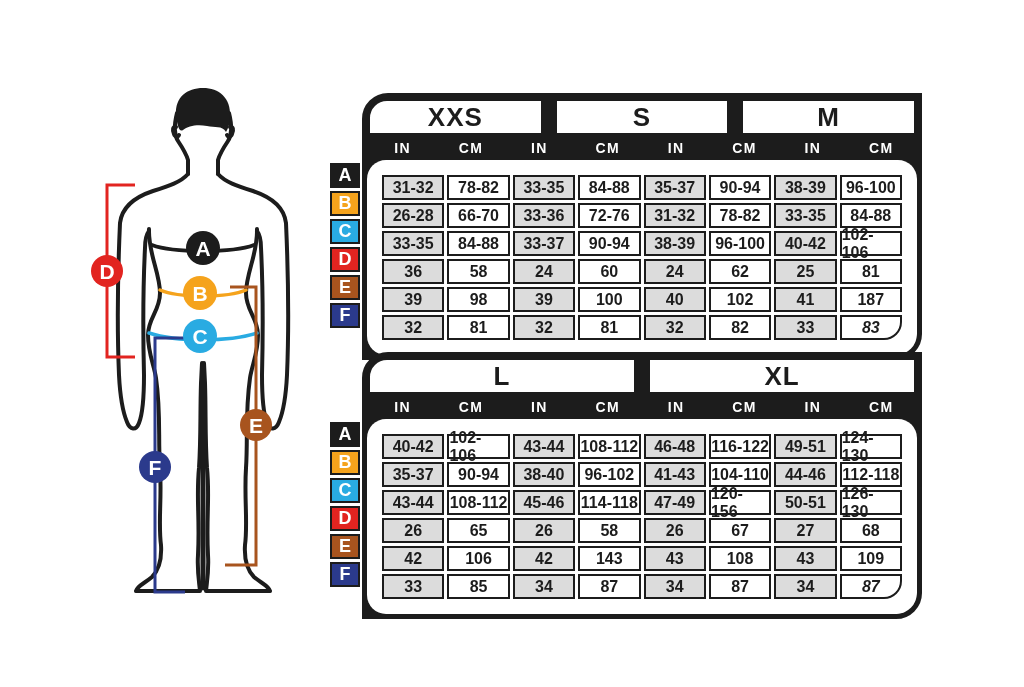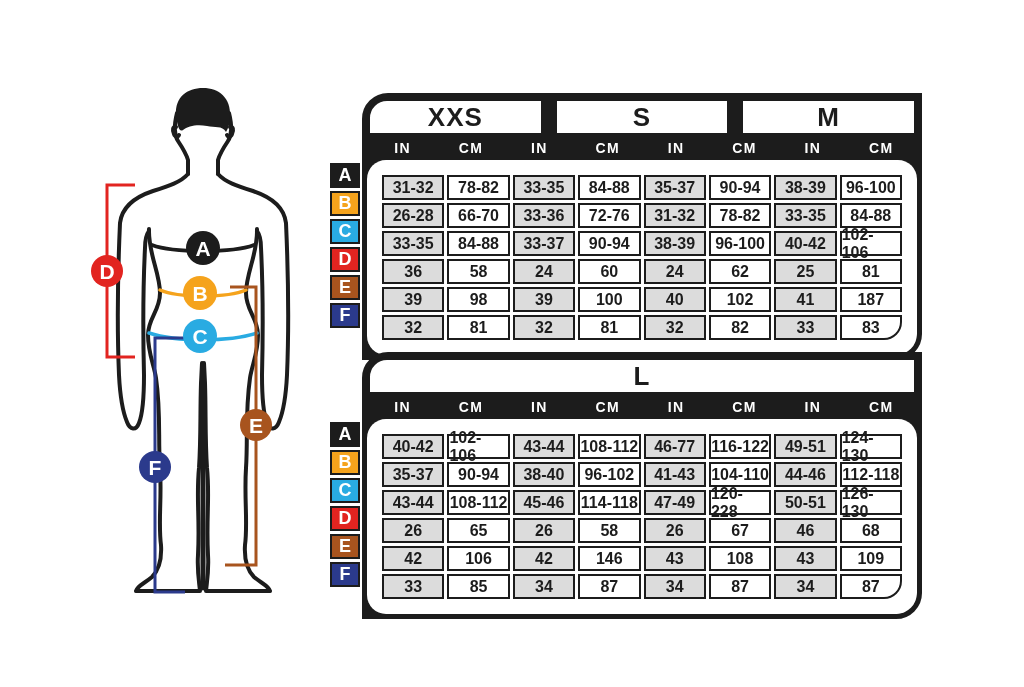--- a/index.html
+++ b/index.html
@@ -33,21 +33,21 @@
     display:grid;grid-template-columns:repeat(8,1fr);gap:3px;padding:0 3px;
     background:#1c1c1c;height:24px;align-items:center;
   }
   .unit-cell{color:#fff;text-align:center;font-weight:bold;font-size:14px;letter-spacing:1.5px;}
   .data-grid{background:#fff;display:grid;grid-template-columns:repeat(8,1fr);gap:3px;padding:15px;border-radius:19px;}
   .data-cell{
     height:25px;box-sizing:border-box;border:2px solid #1c1c1c;background:#fff;
     display:flex;align-items:center;justify-content:center;font-size:16px;font-weight:bold;
   }
   .data-cell.gray{background:#dcdcdc;}
-  .data-cell.corner{border-bottom-right-radius:18px;}
+  .data-cell.corner{border-bottom-right-radius:18px;font-style:italic;}
   svg text{font-family:"Liberation Sans","DejaVu Sans",sans-serif;font-weight:bold;}
 </style>
 </head>
 <body>
 
 <div class="figure-wrap">
   <svg width="232" height="522" viewBox="0 0 232 522">
     <g stroke="#1c1c1c" stroke-width="4" fill="none" stroke-linecap="round" stroke-linejoin="round">
 
       <path d="M89,30 C86,42 86,52 90,58 C94,64 98,70 100,77 C100,82 100,86 100,91"></path>
@@ -188,68 +188,69 @@
       <div class="letter-cell" style="background: rgb(28, 28, 28);">A</div>
       <div class="letter-cell" style="background: rgb(245, 163, 28);">B</div>
       <div class="letter-cell" style="background: rgb(41, 171, 226);">C</div>
       <div class="letter-cell" style="background: rgb(226, 36, 32);">D</div>
       <div class="letter-cell" style="background: rgb(168, 84, 30);">E</div>
       <div class="letter-cell" style="background: rgb(43, 58, 140);">F</div>
     </div>
   <div class="table-body">
     <div class="size-row">
         <div class="size-box">L</div>
+        <div class="size-box">XL</div>
       </div>
     <div class="unit-row">
         <div class="unit-cell">IN</div>
         <div class="unit-cell">CM</div>
         <div class="unit-cell">IN</div>
         <div class="unit-cell">CM</div>
         <div class="unit-cell">IN</div>
         <div class="unit-cell">CM</div>
         <div class="unit-cell">IN</div>
         <div class="unit-cell">CM</div>
       </div>
     <div class="data-grid">
         <div class="data-cell gray">40-42</div>
         <div class="data-cell">102-106</div>
         <div class="data-cell gray">43-44</div>
         <div class="data-cell">108-112</div>
-        <div class="data-cell gray">46-77</div>
+        <div class="data-cell gray">46-48</div>
         <div class="data-cell">116-122</div>
         <div class="data-cell gray">49-51</div>
         <div class="data-cell">124-130</div>
         <div class="data-cell gray">35-37</div>
         <div class="data-cell">90-94</div>
         <div class="data-cell gray">38-40</div>
         <div class="data-cell">96-102</div>
         <div class="data-cell gray">41-43</div>
         <div class="data-cell">104-110</div>
         <div class="data-cell gray">44-46</div>
         <div class="data-cell">112-118</div>
         <div class="data-cell gray">43-44</div>
         <div class="data-cell">108-112</div>
         <div class="data-cell gray">45-46</div>
         <div class="data-cell">114-118</div>
         <div class="data-cell gray">47-49</div>
-        <div class="data-cell">120-228</div>
+        <div class="data-cell">120-156</div>
         <div class="data-cell gray">50-51</div>
         <div class="data-cell">126-130</div>
         <div class="data-cell gray">26</div>
         <div class="data-cell">65</div>
         <div class="data-cell gray">26</div>
         <div class="data-cell">58</div>
         <div class="data-cell gray">26</div>
         <div class="data-cell">67</div>
-        <div class="data-cell gray">46</div>
+        <div class="data-cell gray">27</div>
         <div class="data-cell">68</div>
         <div class="data-cell gray">42</div>
         <div class="data-cell">106</div>
         <div class="data-cell gray">42</div>
-        <div class="data-cell">146</div>
+        <div class="data-cell">143</div>
         <div class="data-cell gray">43</div>
         <div class="data-cell">108</div>
         <div class="data-cell gray">43</div>
         <div class="data-cell">109</div>
         <div class="data-cell gray">33</div>
         <div class="data-cell">85</div>
         <div class="data-cell gray">34</div>
         <div class="data-cell">87</div>
         <div class="data-cell gray">34</div>
         <div class="data-cell">87</div>

